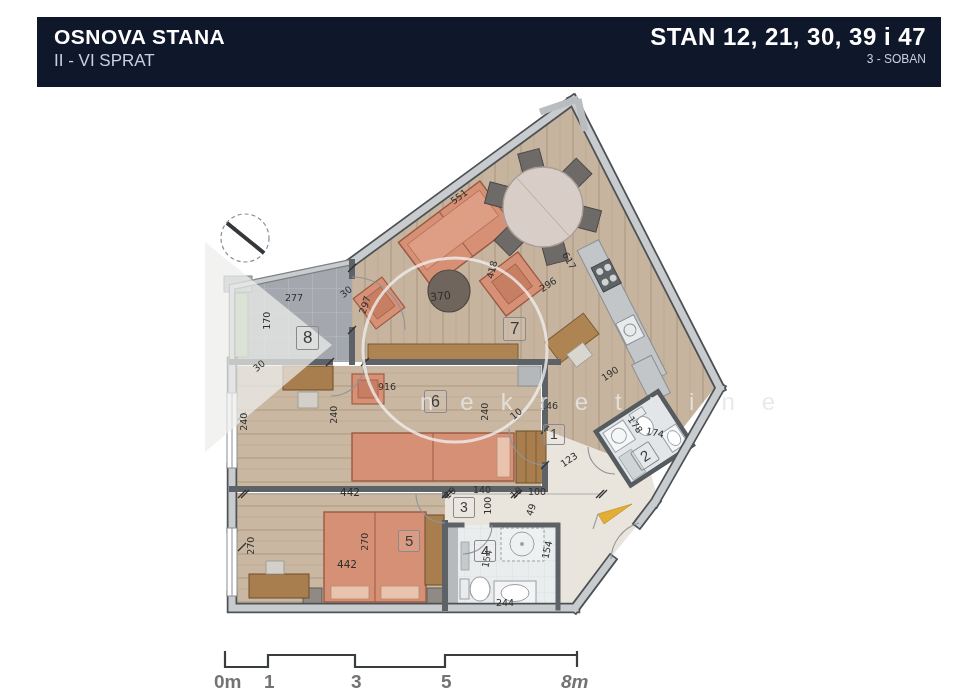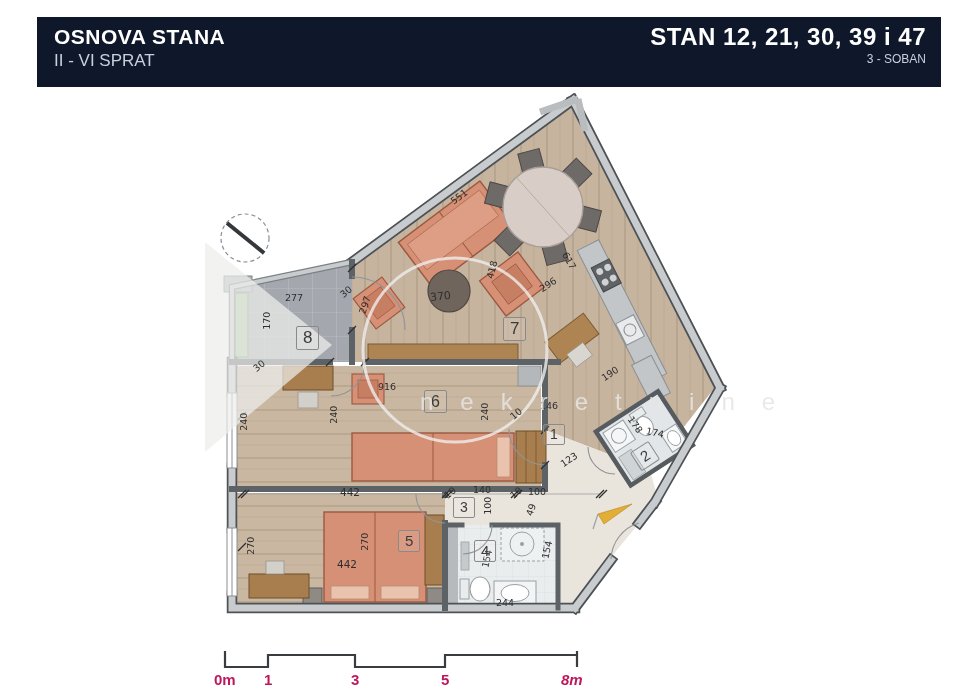--- a/index.html
+++ b/index.html
@@ -18,21 +18,21 @@
   .room-no{position:absolute;font-size:14px;color:#3c3c3c;border:1px solid #8a8a8a;
        border-radius:2px;padding:1px 6px;background:rgba(255,255,255,0.10);z-index:20;line-height:1.2;
        transform-origin:center center;}
   svg{position:absolute;left:0;top:0;z-index:5;}
   
   .wm-word{position:absolute;left:402px;top:290px;font-size:84px;font-weight:bold;letter-spacing:8px;
        color:#e7e6e4;opacity:.82;z-index:30;pointer-events:none;}
   .wm-sub{position:absolute;left:420px;top:388px;font-size:24px;letter-spacing:27px;
        color:#e7e6e4;opacity:.85;z-index:30;pointer-events:none;}
   
-  .scale-lbl{position:absolute;font-size:15px;font-weight:bold;color:#be185d;z-index:20;}
+  .scale-lbl{position:absolute;font-size:19px;font-weight:bold;color:#737373;z-index:20;}
 </style>
 </head>
 <body>
 
 <div id="stage">
 
   <div class="header">
     <div class="hdr-left">
       <div class="t">OSNOVA STANA</div>
       <div class="s">II - VI SPRAT</div>

